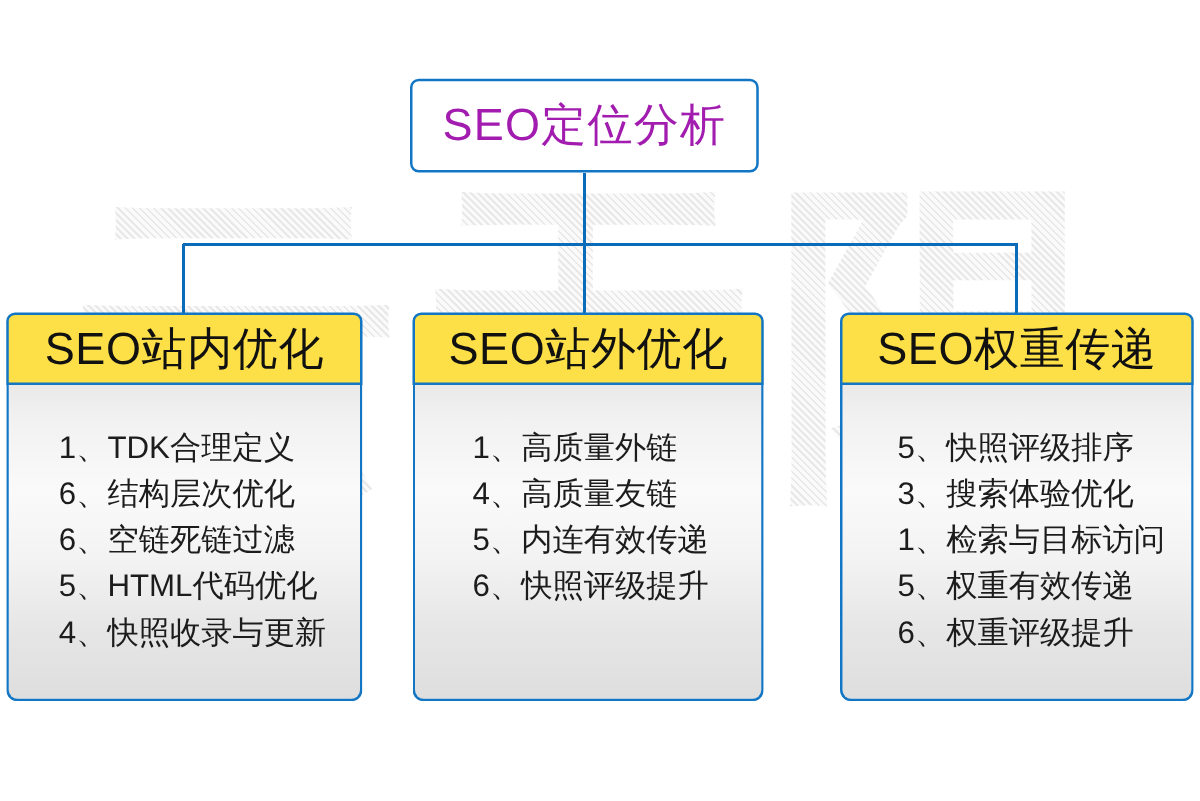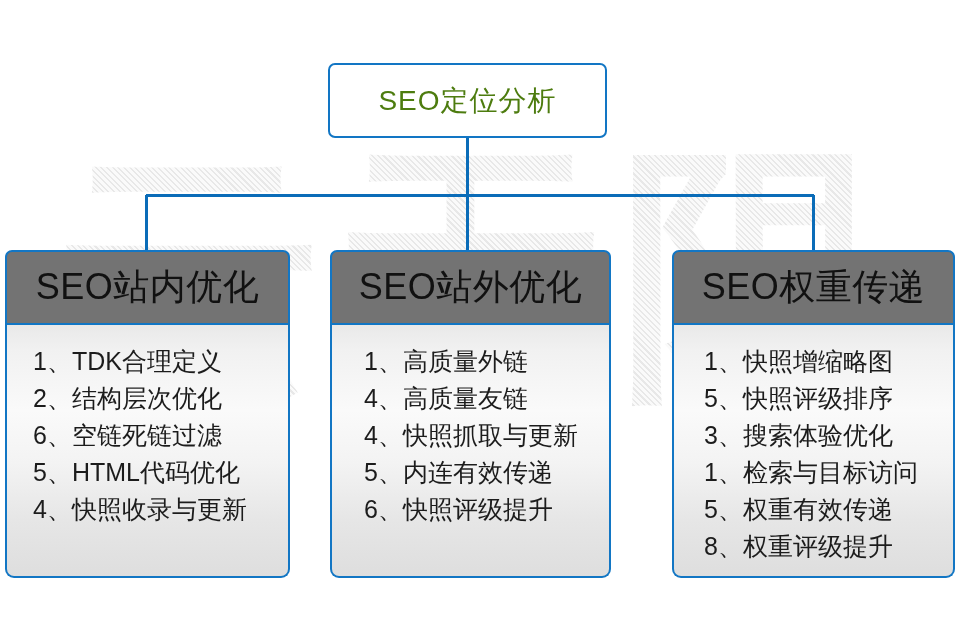--- a/index.html
+++ b/index.html
@@ -54,33 +54,33 @@
     position:absolute;
     left:328px;top:63px;
     width:279px;height:75px;
     box-sizing:border-box;
     border:2px solid #1276c4;
     border-radius:7px;
     background:#ffffff;
     display:flex;align-items:center;justify-content:center;
   }
   .title-box .label{
-    font-size:28px;
-    color:#4d7c0f;
+    font-size:36px;
+    color:#a21caf;
     letter-spacing:1px;
     white-space:nowrap;
   }
 
   .column{position:absolute;top:250px;}
   .col-head{
     box-sizing:border-box;
     border:2px solid #1276c4;
     border-radius:7px 7px 0 0;
-    background:#737373;
-    height:75px;
+    background:#fde047;
+    height:58px;
     display:flex;align-items:center;justify-content:center;
   }
   .col-head .label{
     font-size:36px;
     color:#111111;
     letter-spacing:0.5px;
     white-space:nowrap;
   }
   .col-body{
     box-sizing:border-box;
@@ -94,21 +94,21 @@
         #f1f1f1 10%,
         #fafafa 34%,
         #f3f3f3 55%,
         #e6e6e6 78%,
         #dedede 100%);
     padding:14px 0 0 0;
     overflow:hidden;
   }
   .col-body ol{
     list-style:none;
-    margin:4px;
+    margin:18px;
     padding:0;
   }
   .col-body li{
     font-size:25px;
     line-height:37px;
     color:#1c1c1c;
     white-space:nowrap;
   }
 
   
@@ -142,52 +142,50 @@
     <span class="label">SEO定位分析</span>
   </div>
 
   <div class="column" id="col-0">
     <div class="col-head">
       <span class="label">SEO站内优化</span>
     </div>
     <div class="col-body">
       <ol>
         <li>1、TDK合理定义</li>
-        <li>2、结构层次优化</li>
+        <li>6、结构层次优化</li>
         <li>6、空链死链过滤</li>
         <li>5、HTML代码优化</li>
         <li>4、快照收录与更新</li>
       </ol>
     </div>
   </div>
 
   <div class="column" id="col-1">
     <div class="col-head">
       <span class="label">SEO站外优化</span>
     </div>
     <div class="col-body">
       <ol>
         <li>1、高质量外链</li>
         <li>4、高质量友链</li>
-        <li>4、快照抓取与更新</li>
         <li>5、内连有效传递</li>
         <li>6、快照评级提升</li>
       </ol>
     </div>
   </div>
 
   <div class="column" id="col-2">
     <div class="col-head">
       <span class="label">SEO权重传递</span>
     </div>
     <div class="col-body">
       <ol>
-        <li>1、快照增缩略图</li>
         <li>5、快照评级排序</li>
         <li>3、搜索体验优化</li>
         <li>1、检索与目标访问</li>
         <li>5、权重有效传递</li>
-        <li>8、权重评级提升</li>
+        <li>6、权重评级提升</li>
       </ol>
     </div>
   </div>
 
 </div>
 
 </body></html>

